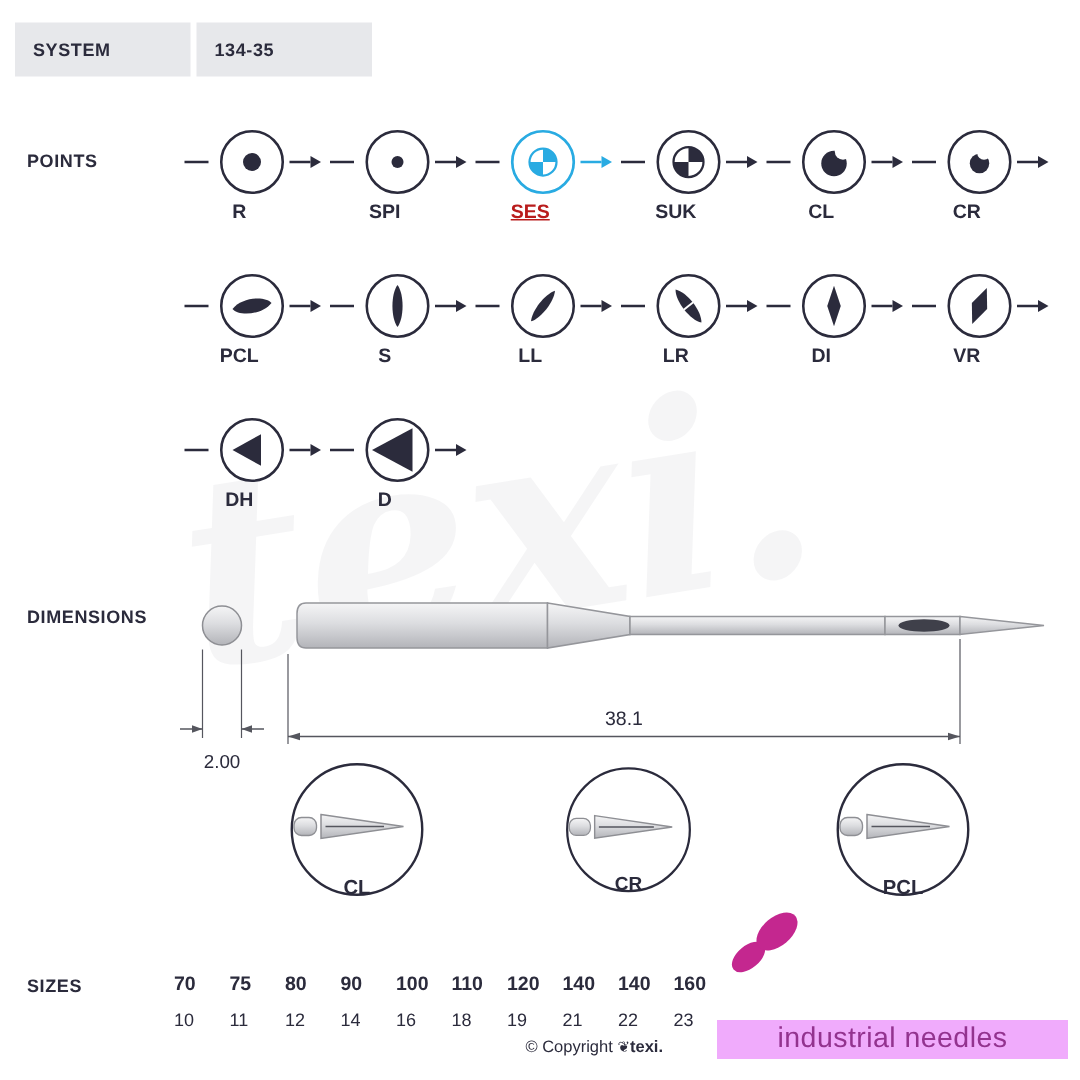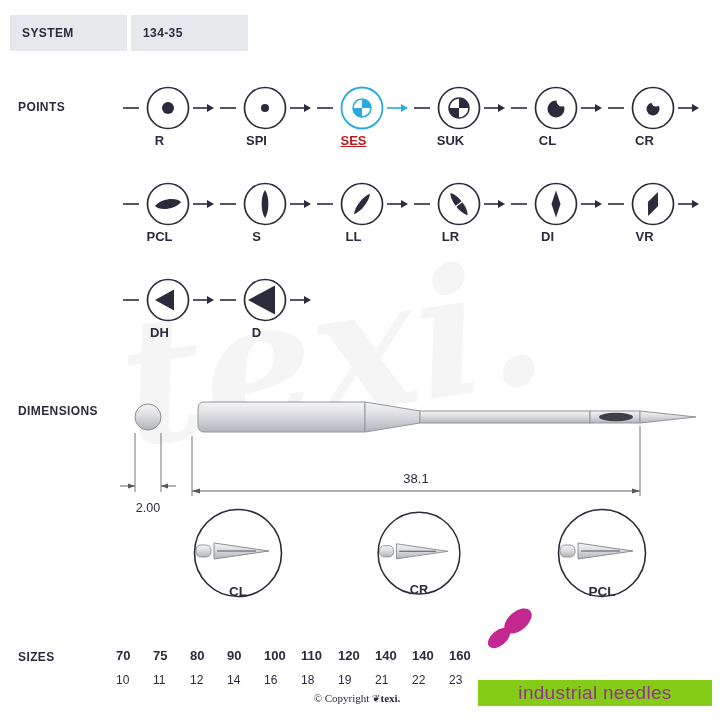--- a/index.html
+++ b/index.html
@@ -30,29 +30,29 @@
   .detail { position:absolute; width:100px; height:100px; }
   #detail-cl  { left:188px; top:506px; }
   #detail-cr  { left:372px; top:509px; }
   #detail-pcl { left:552px; top:506px; }
 
   .sizes-row { position:absolute; left:116px; display:flex; }
   .sizes-row span { width:37px; }
   #sizes-metric { top:648px; font-weight:bold; font-size:13px; }
   #sizes-singer { top:673px; font-size:12px; }
 
-  .copyright { position:absolute; left:272px; top:692px; width:170px; text-align:center; font-size:11px;font-family:Liberation Serif, serif; }
+  .copyright { position:absolute; left:272px; top:692px; width:170px; text-align:right; font-size:11px; }
   .copyright .brand { font-weight:bold; }
   .copyright .mark { color:#2b2b3c; font-size:10px; }
 
   .logo-butterfly { position:absolute; left:482px; top:602px; }
   .logo-text { position:absolute; left:534px; top:596px; font-family:"DejaVu Serif", serif;
     font-style:italic; font-weight:bold; font-size:72px; line-height:1; color:#c4278f; letter-spacing:-3px; }
   .logo-text .reg { font-size:15px; letter-spacing:0; position:relative; bottom:9px; left:5px; font-style:normal; font-family:"Liberation Sans",sans-serif; font-weight:normal; }
-  .logo-band { position:absolute; left:478px; top:680px; width:234px; height:26px; background:#84cc16;
+  .logo-band { position:absolute; left:478px; top:680px; width:234px; height:26px; background:#f0abfc;
     display:flex; align-items:center; justify-content:center; color:#93338f; font-size:19px; letter-spacing:.3px; }
 </style>
 </head>
 <body>
 
 <div class="page">
 
   <div class="watermark">texi.</div>
 
   <div class="hdr b" id="hdr-system">SYSTEM</div>

